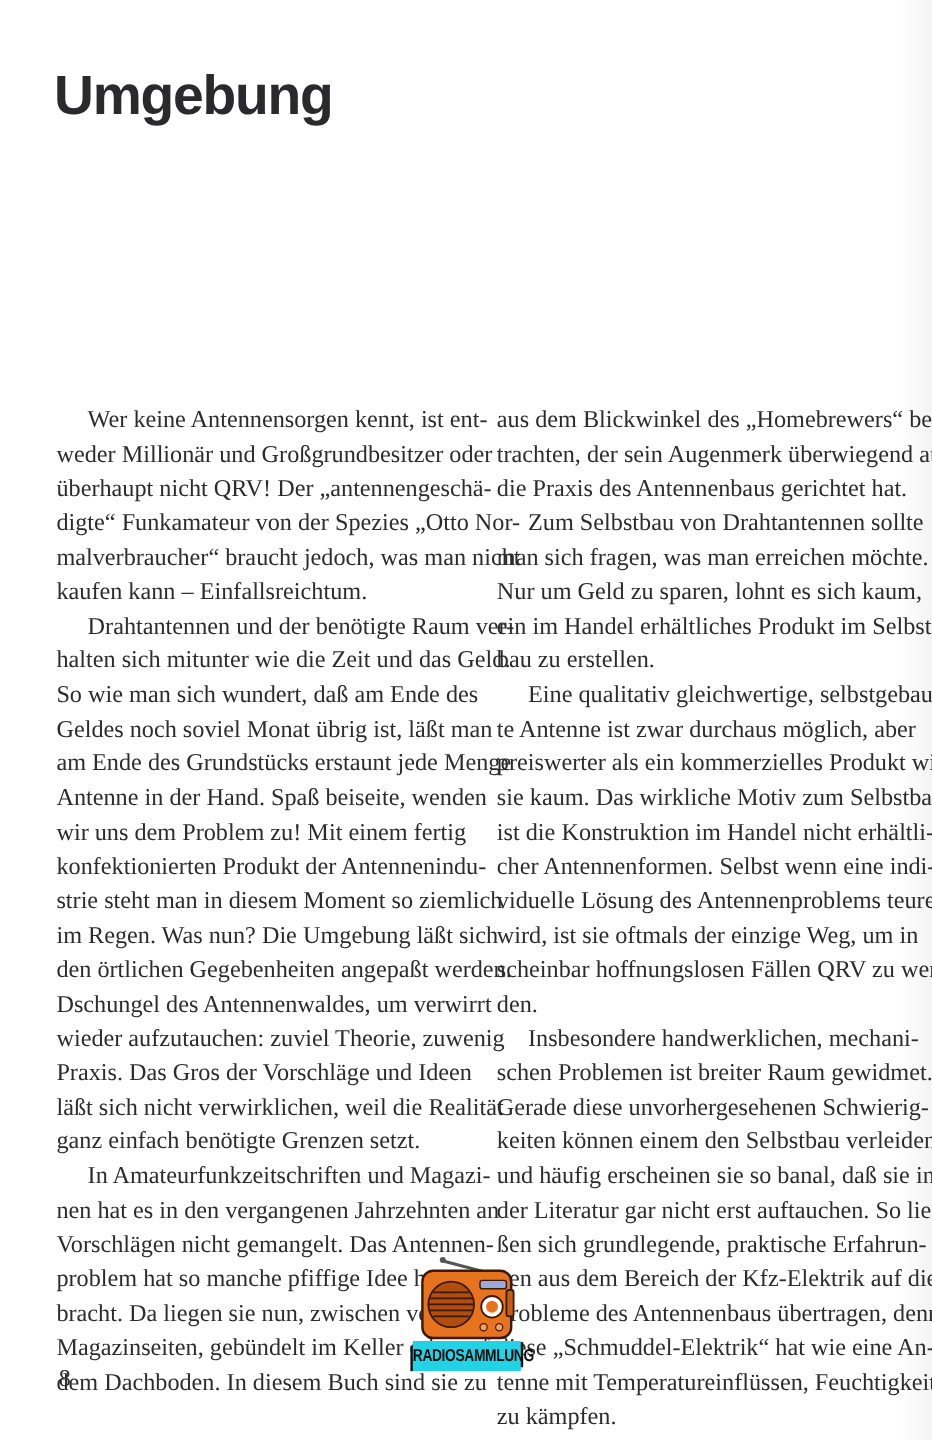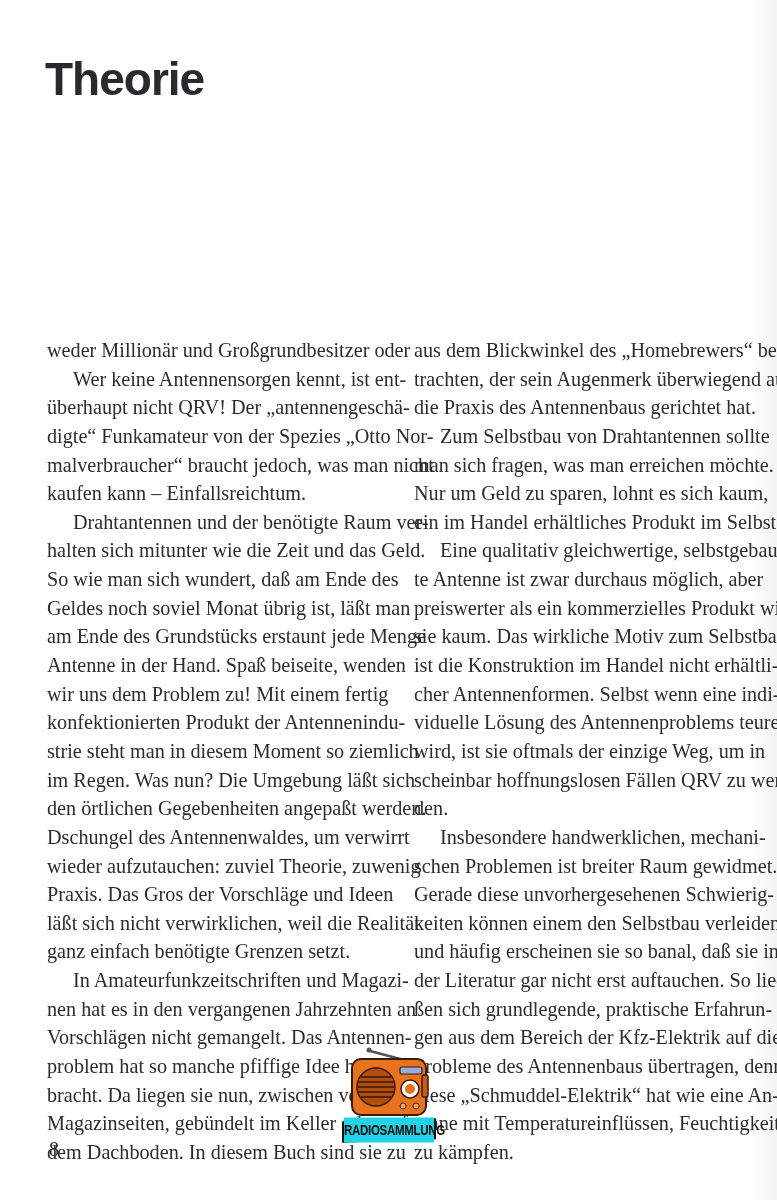--- a/index.html
+++ b/index.html
@@ -36,25 +36,25 @@
     position: absolute; left: 344px; top: 1120px; width: 90px; height: 20px;
     background: #22d3e6; color: #0a0a0a;
     font-family: "Liberation Sans", sans-serif; font-weight: bold; font-size: 11.5px;
     line-height: 20px; text-align: center; letter-spacing: -0.3px;
     transform: scaleY(1.25);
   }
 </style>
 </head>
 <body>
 
-<h1 class="title">Theorie</h1>
+<h1 class="title">Umgebung</h1>
 
 <div class="col left" id="col-left">
+    <span class="line indent">Wer keine Antennensorgen kennt, ist ent-</span>
     <span class="line">weder Millionär und Großgrundbesitzer oder</span>
-    <span class="line indent">Wer keine Antennensorgen kennt, ist ent-</span>
     <span class="line">überhaupt nicht QRV! Der „antennengeschä-</span>
     <span class="line">digte“ Funkamateur von der Spezies „Otto Nor-</span>
     <span class="line">malverbraucher“ braucht jedoch, was man nicht</span>
     <span class="line last">kaufen kann – Einfallsreichtum.</span>
     <span class="line indent">Drahtantennen und der benötigte Raum ver-</span>
     <span class="line">halten sich mitunter wie die Zeit und das Geld.</span>
     <span class="line">So wie man sich wundert, daß am Ende des</span>
     <span class="line">Geldes noch soviel Monat übrig ist, läßt man</span>
     <span class="line">am Ende des Grundstücks erstaunt jede Menge</span>
     <span class="line">Antenne in der Hand. Spaß beiseite, wenden</span>
@@ -77,20 +77,21 @@
     <span class="line">dem Dachboden. In diesem Buch sind sie zu</span>
   </div>
 <div class="col right" id="col-right">
     <span class="line">aus dem Blickwinkel des „Homebrewers“ be-</span>
     <span class="line">trachten, der sein Augenmerk überwiegend auf</span>
     <span class="line last">die Praxis des Antennenbaus gerichtet hat.</span>
     <span class="line indent">Zum Selbstbau von Drahtantennen sollte</span>
     <span class="line">man sich fragen, was man erreichen möchte.</span>
     <span class="line">Nur um Geld zu sparen, lohnt es sich kaum,</span>
     <span class="line">ein im Handel erhältliches Produkt im Selbst-</span>
+    <span class="line last">bau zu erstellen.</span>
     <span class="line indent">Eine qualitativ gleichwertige, selbstgebau-</span>
     <span class="line">te Antenne ist zwar durchaus möglich, aber</span>
     <span class="line">preiswerter als ein kommerzielles Produkt wird</span>
     <span class="line">sie kaum. Das wirkliche Motiv zum Selbstbau</span>
     <span class="line">ist die Konstruktion im Handel nicht erhältli-</span>
     <span class="line">cher Antennenformen. Selbst wenn eine indi-</span>
     <span class="line">viduelle Lösung des Antennenproblems teurer</span>
     <span class="line">wird, ist sie oftmals der einzige Weg, um in</span>
     <span class="line">scheinbar hoffnungslosen Fällen QRV zu wer-</span>
     <span class="line last">den.</span>

